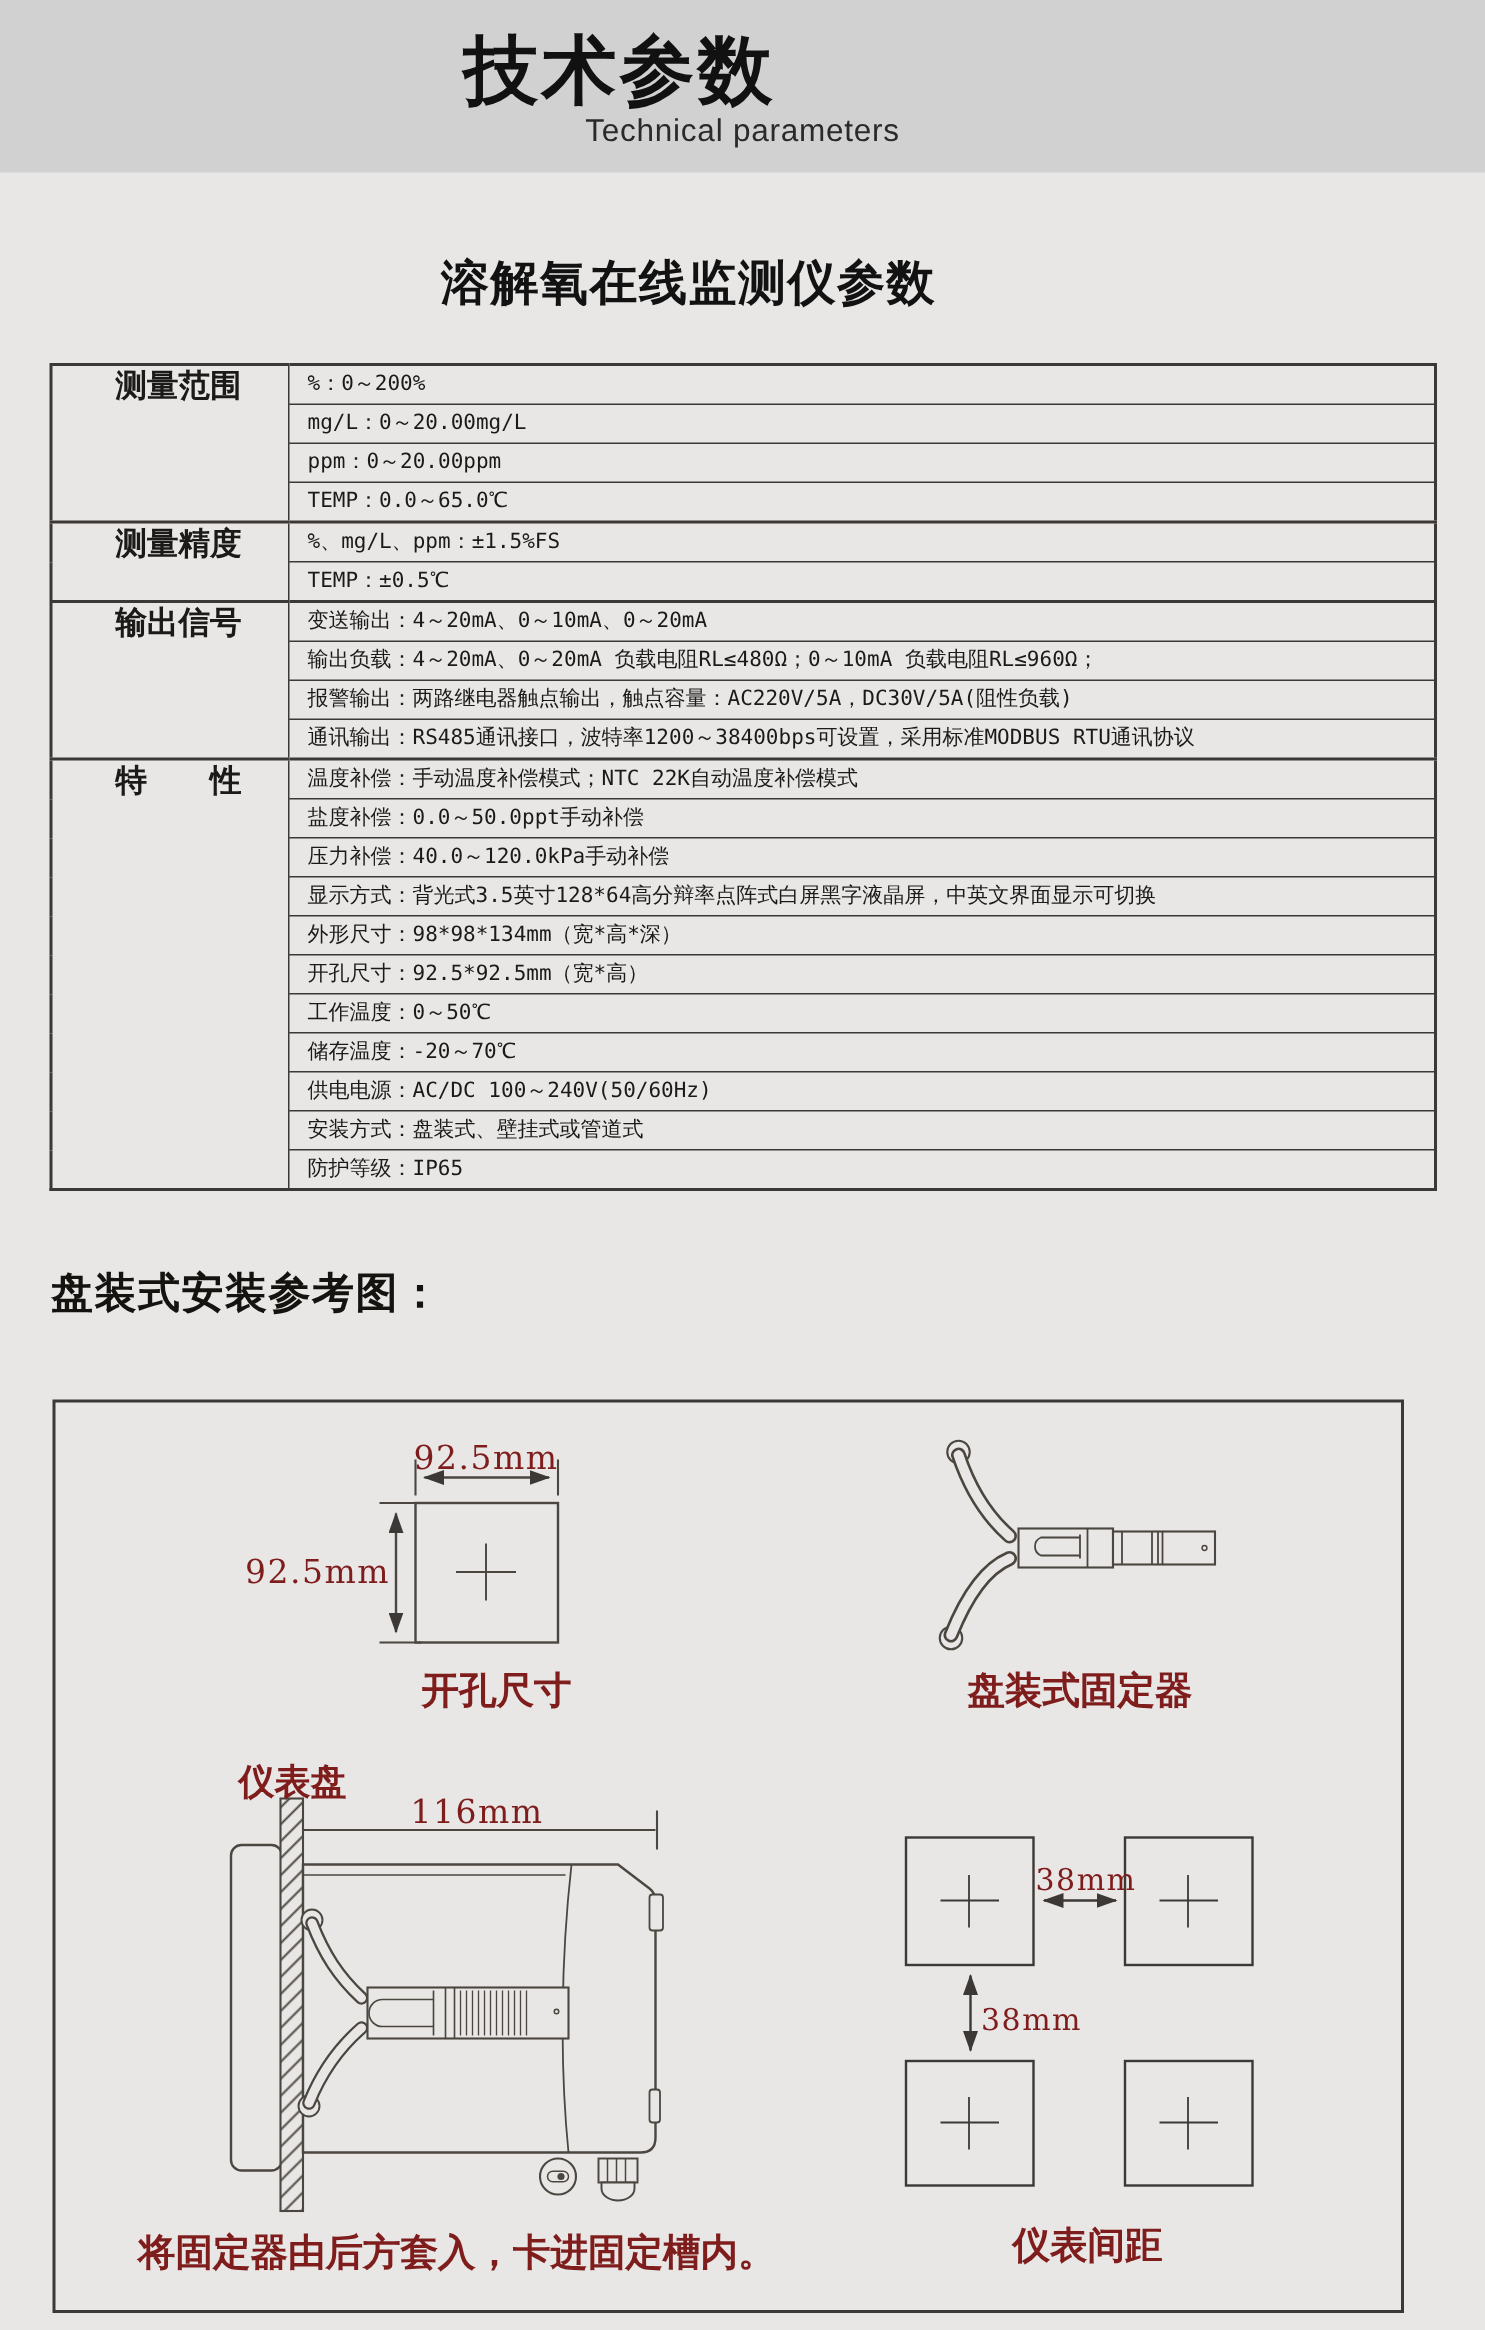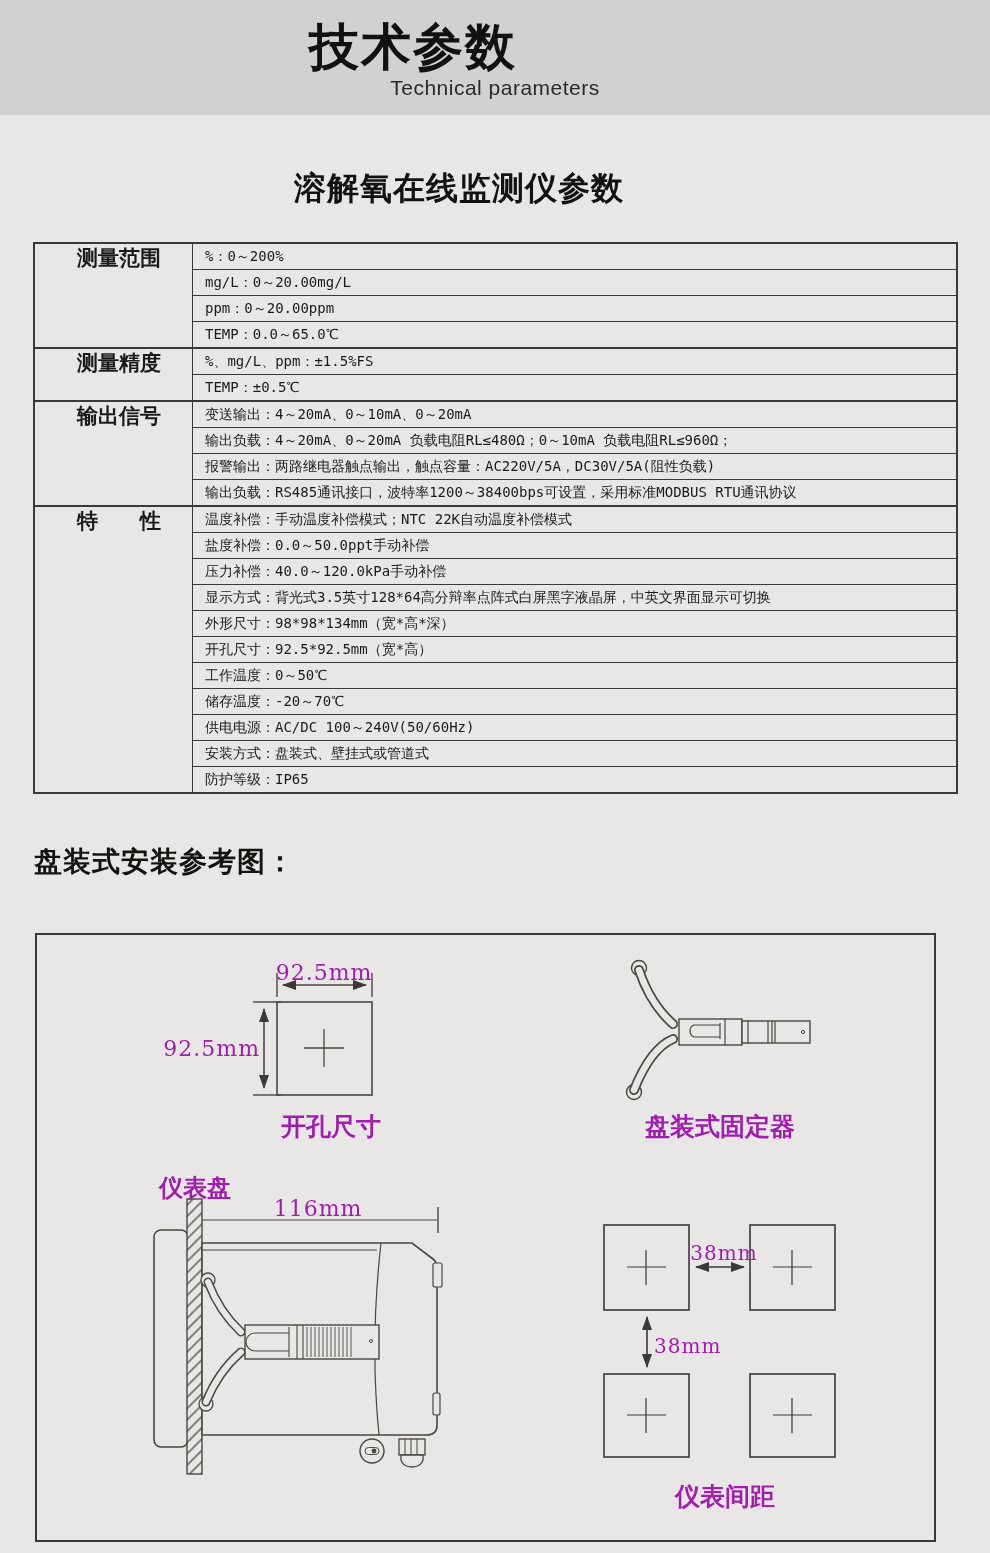--- a/index.html
+++ b/index.html
@@ -46,21 +46,21 @@
   
   .install-heading{
     position:absolute;left:34px;top:843px;
     font-size:28px;font-weight:bold;color:#151310;letter-spacing:1px;
   }
   .diagram-box{
     position:absolute;left:35px;top:933px;width:897px;height:605px;
     border:2px solid #3c3835;background:#e8e7e6;
   }
   .diagram-box svg{position:absolute;left:0;top:0;}
-  .dlabel{position:absolute;white-space:nowrap;color:#a21caf;}
+  .dlabel{position:absolute;white-space:nowrap;color:#7f1d1d;}
   .cn{font-family:"Liberation Sans","DejaVu Sans",sans-serif;font-weight:bold;}
   .dim{font-family:"DejaVu Serif","Liberation Serif",serif;font-weight:500;letter-spacing:1px;}
   .ctr{transform:translateX(-50%);}
   .rgt{transform:translateX(-100%);}
 </style>
 </head>
 <body>
 
 <div class="band"></div>
 <div class="page-title">技术参数</div>
@@ -95,21 +95,21 @@
       <td class="lbl" rowspan="4">输出信号</td>
       <td class="val">变送输出：4～20mA、0～10mA、0～20mA</td>
     </tr>
     <tr>
         <td class="val">输出负载：4～20mA、0～20mA 负载电阻RL≤480Ω；0～10mA 负载电阻RL≤960Ω；</td>
       </tr>
     <tr>
         <td class="val">报警输出：两路继电器触点输出，触点容量：AC220V/5A，DC30V/5A(阻性负载)</td>
       </tr>
     <tr>
-        <td class="val">输出负载：RS485通讯接口，波特率1200～38400bps可设置，采用标准MODBUS RTU通讯协议</td>
+        <td class="val">通讯输出：RS485通讯接口，波特率1200～38400bps可设置，采用标准MODBUS RTU通讯协议</td>
       </tr>
 
     <tr class="g">
       <td class="lbl" rowspan="11">特　　性</td>
       <td class="val">温度补偿：手动温度补偿模式；NTC 22K自动温度补偿模式</td>
     </tr>
     <tr>
         <td class="val">盐度补偿：0.0～50.0ppt手动补偿</td>
       </tr>
     <tr>
@@ -256,17 +256,18 @@
   </svg>
 
   <div class="dlabel dim ctr" style="left:287px;top:25px;font-size:22px;">92.5mm</div>
   <div class="dlabel dim rgt" style="left:223px;top:101px;font-size:22px;">92.5mm</div>
   <div class="dlabel cn ctr" style="left:294px;top:175px;font-size:25px;">开孔尺寸</div>
 
   <div class="dlabel cn ctr" style="left:683px;top:175px;font-size:25px;">盘装式固定器</div>
 
   <div class="dlabel cn" style="left:122px;top:237px;font-size:24px;">仪表盘</div>
   <div class="dlabel dim ctr" style="left:281px;top:261px;font-size:22px;">116mm</div>
+  <div class="dlabel cn" style="left:55px;top:550px;font-size:25px;">将固定器由后方套入，卡进固定槽内。</div>
 
   <div class="dlabel dim ctr" style="left:687px;top:306px;font-size:20px;">38mm</div>
   <div class="dlabel dim" style="left:617px;top:399px;font-size:20px;">38mm</div>
   <div class="dlabel cn ctr" style="left:688px;top:545px;font-size:25px;">仪表间距</div>
 </div>
 
 </body></html>

